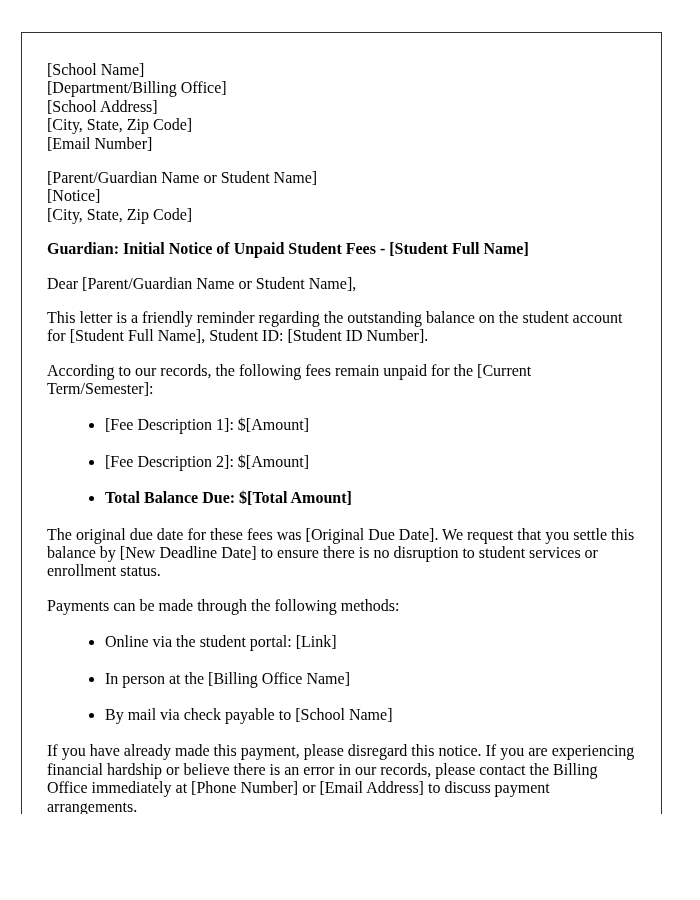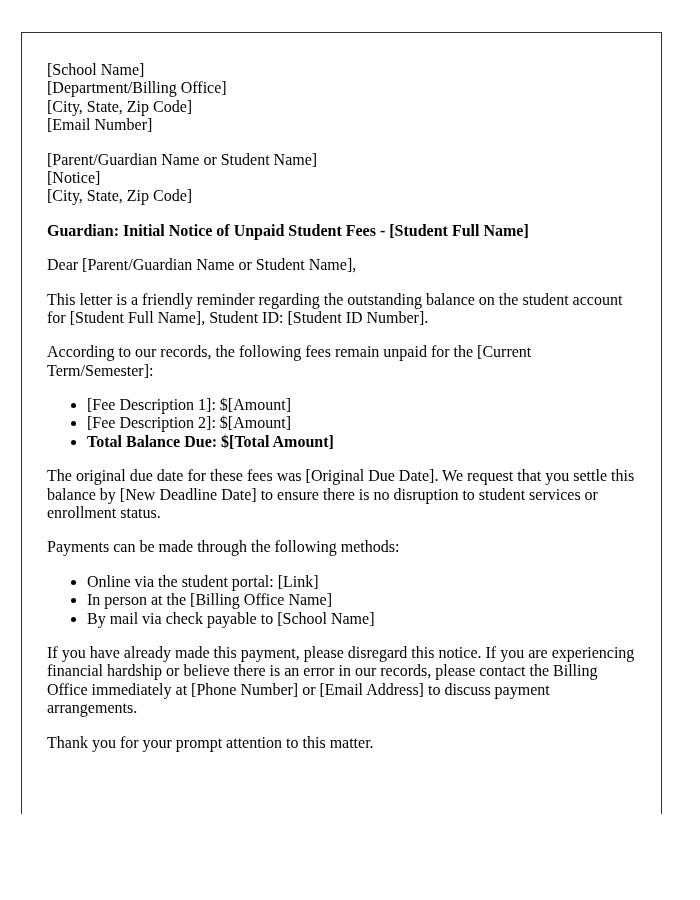--- a/index.html
+++ b/index.html
@@ -29,30 +29,31 @@
     overflow: hidden;
     background: #ffffff;
   }
   .para { margin: 16px 0; }
   .bold { font-weight: bold; }
   ul.plain-list {
     margin: 16px 0;
     padding-left: 40px;
     list-style-type: disc;
   }
-  ul.plain-list li { margin: 0; }
+  ul.plain-list li { margin: 18px; }
 </style>
 </head>
 <body>
 
 <div class="doc">
 
   <div class="para">
     <div>[School Name]</div>
     <div>[Department/Billing Office]</div>
+    <div>[School Address]</div>
     <div>[City, State, Zip Code]</div>
     <div>[Email Number]</div>
   </div>
 
   <div class="para">
     <div>[Parent/Guardian Name or Student Name]</div>
     <div>[Notice]</div>
     <div>[City, State, Zip Code]</div>
   </div>
 

